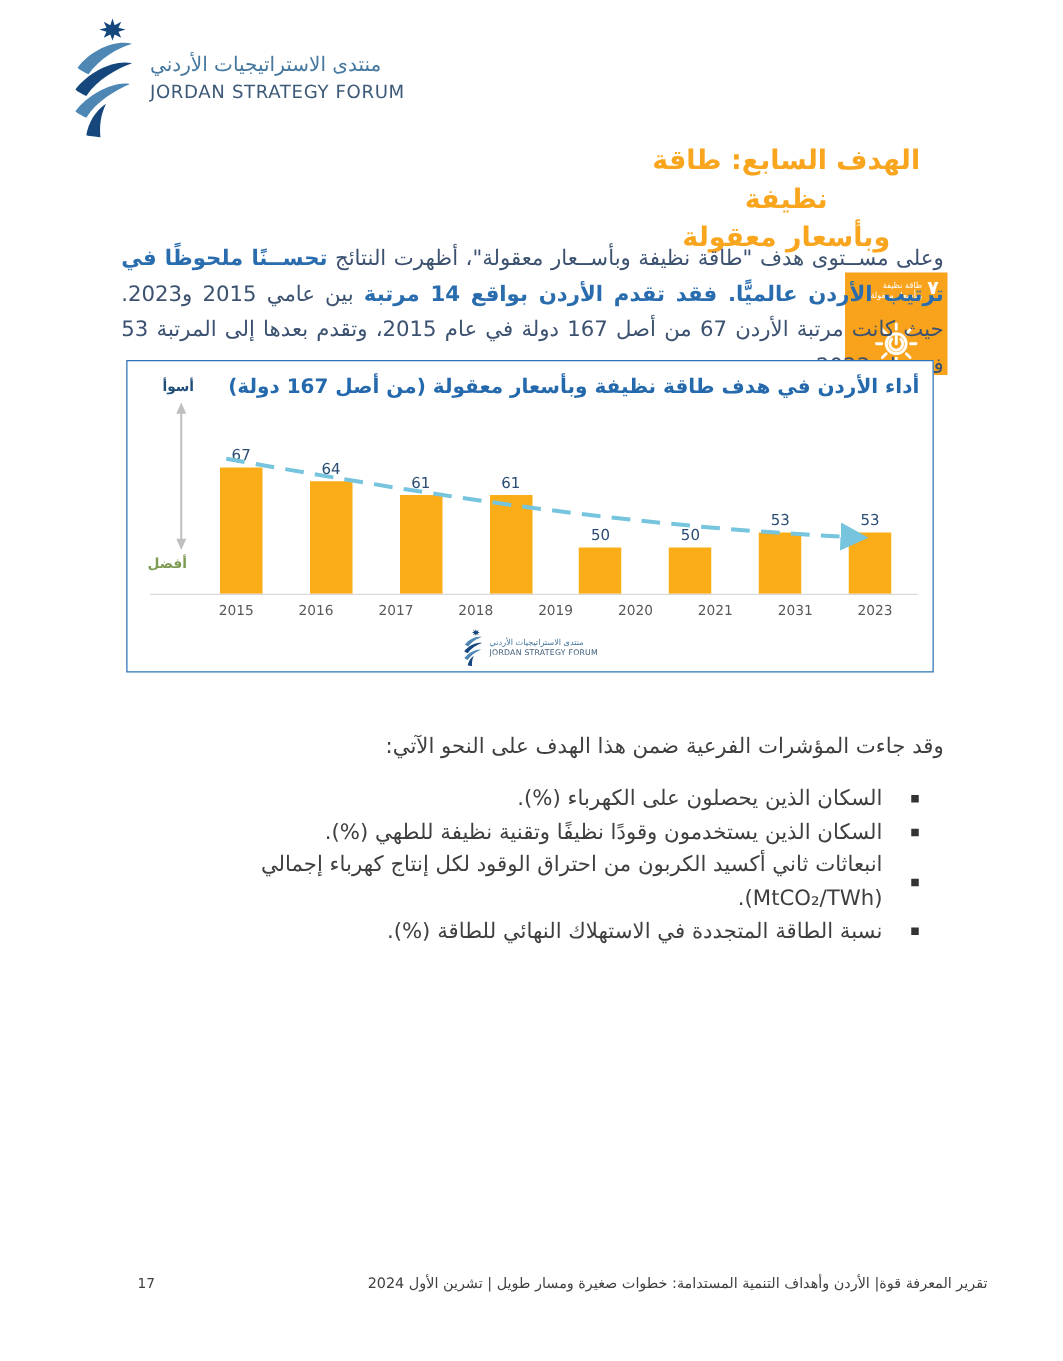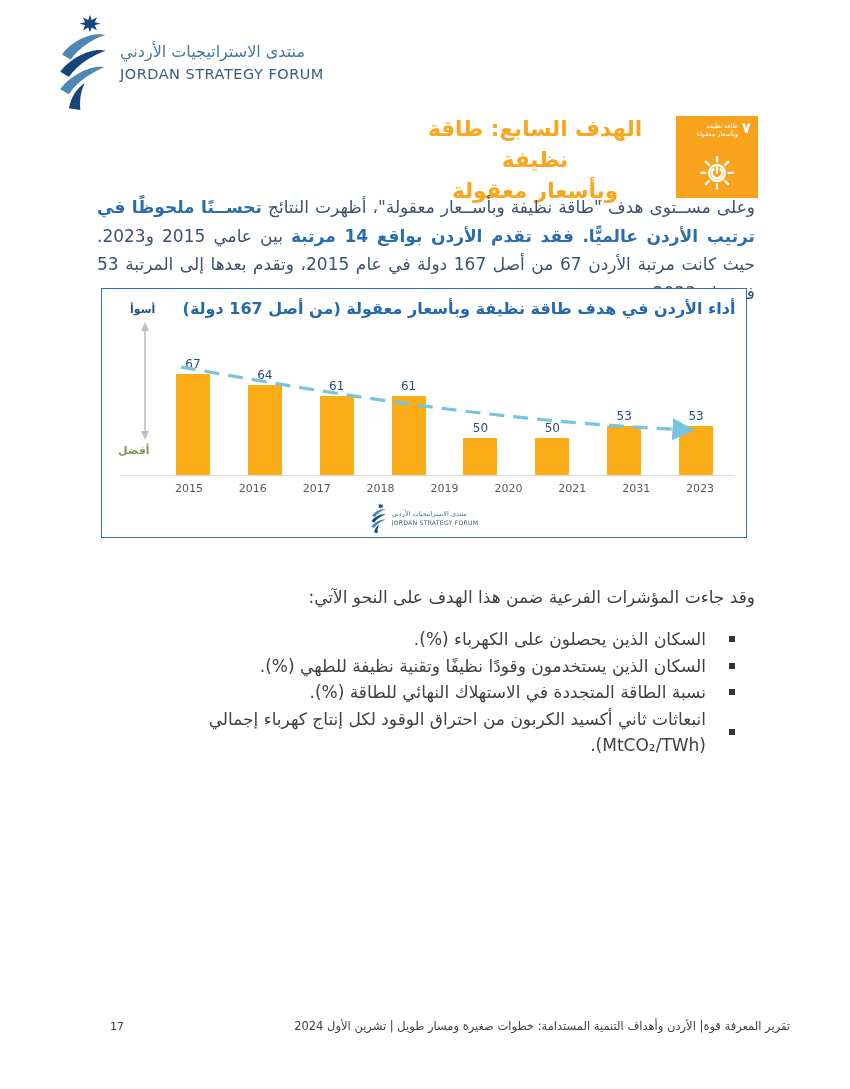--- a/index.html
+++ b/index.html
@@ -8,21 +8,21 @@
   .page { position:relative; width:850px; height:1089px; background:#ffffff; overflow:hidden; margin:0 auto; }
 
   
   .jsf-logo { position:absolute; left:56px; top:14px; display:flex; align-items:center; gap:10px; }
   .jsf-logo svg { width:54px; height:96px; }
   .jsf-names { display:flex; flex-direction:column; }
   .jsf-name-ar { color:#46789f; font-size:16px; direction:rtl; text-align:left; }
   .jsf-name-en { color:#3d5a78; font-size:14.5px; letter-spacing:.5px; margin-top:5px; }
 
   
-  .goal-head { position:absolute; top:107px; right:92px; display:flex; align-items:center; gap:12px; }
+  .goal-head { position:absolute; top:107px; right:92px; display:flex; align-items:flex-end; gap:12px;flex-direction:column; }
   .goal-title { width:258px; text-align:center; color:#F9A51D; font-weight:bold; font-size:21.5px; line-height:31px; direction:rtl; margin-top:6px; }
   .sdg-badge { width:82px; height:82px; background:#F9A21B; position:relative; color:#fff; flex:none; }
   .sdg-top { display:flex; direction:rtl; align-items:flex-start; gap:4px; padding:5px 7px 0 4px; }
   .sdg-num { font-size:15px; font-weight:bold; line-height:15px; }
   .sdg-label { font-size:6.5px; line-height:8px; font-weight:normal; text-align:right; padding-top:1px; }
   .sdg-sun { position:absolute; left:50%; transform:translateX(-50%); bottom:3px; }
 
   
   .lead { position:absolute; left:97px; top:193px; width:658px; direction:rtl; text-align:justify; font-size:17px; line-height:28.5px; color:#3C5270; }
   .lead b { color:#2A6DAE; }
@@ -197,25 +197,25 @@
       <li>
           <span class="bullet-sq"></span>
           <span>السكان الذين يحصلون على الكهرباء (%).</span>
         </li>
       <li>
           <span class="bullet-sq"></span>
           <span>السكان الذين يستخدمون وقودًا نظيفًا وتقنية نظيفة للطهي (%).</span>
         </li>
       <li>
           <span class="bullet-sq"></span>
+          <span>انبعاثات ثاني أكسيد الكربون من احتراق الوقود لكل إنتاج كهرباء إجمالي (MtCO₂/TWh).</span>
+        </li>
+      <li>
+          <span class="bullet-sq"></span>
           <span>نسبة الطاقة المتجددة في الاستهلاك النهائي للطاقة (%).</span>
-        </li>
-      <li>
-          <span class="bullet-sq"></span>
-          <span>انبعاثات ثاني أكسيد الكربون من احتراق الوقود لكل إنتاج كهرباء إجمالي (MtCO₂/TWh).</span>
         </li>
     </ul>
   </div>
 
   <div class="footer-page">17</div>
   <div class="footer-text">تقرير المعرفة قوة| الأردن وأهداف التنمية المستدامة: خطوات صغيرة ومسار طويل | تشرين الأول 2024</div>
 
 </div>
 
 </body></html>

